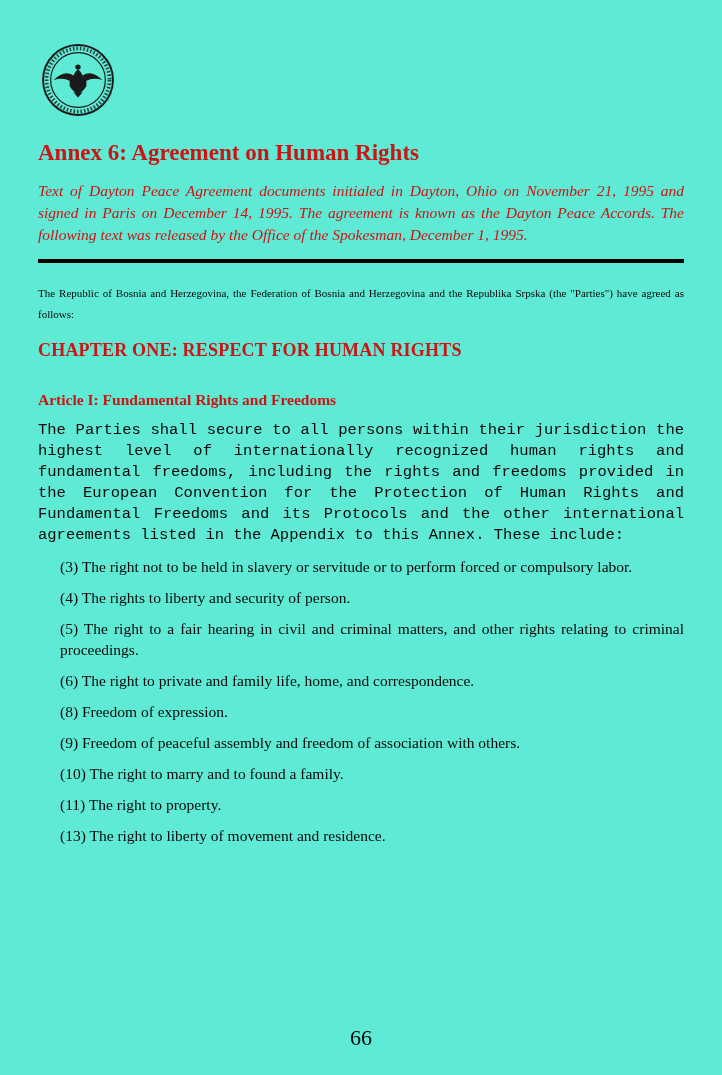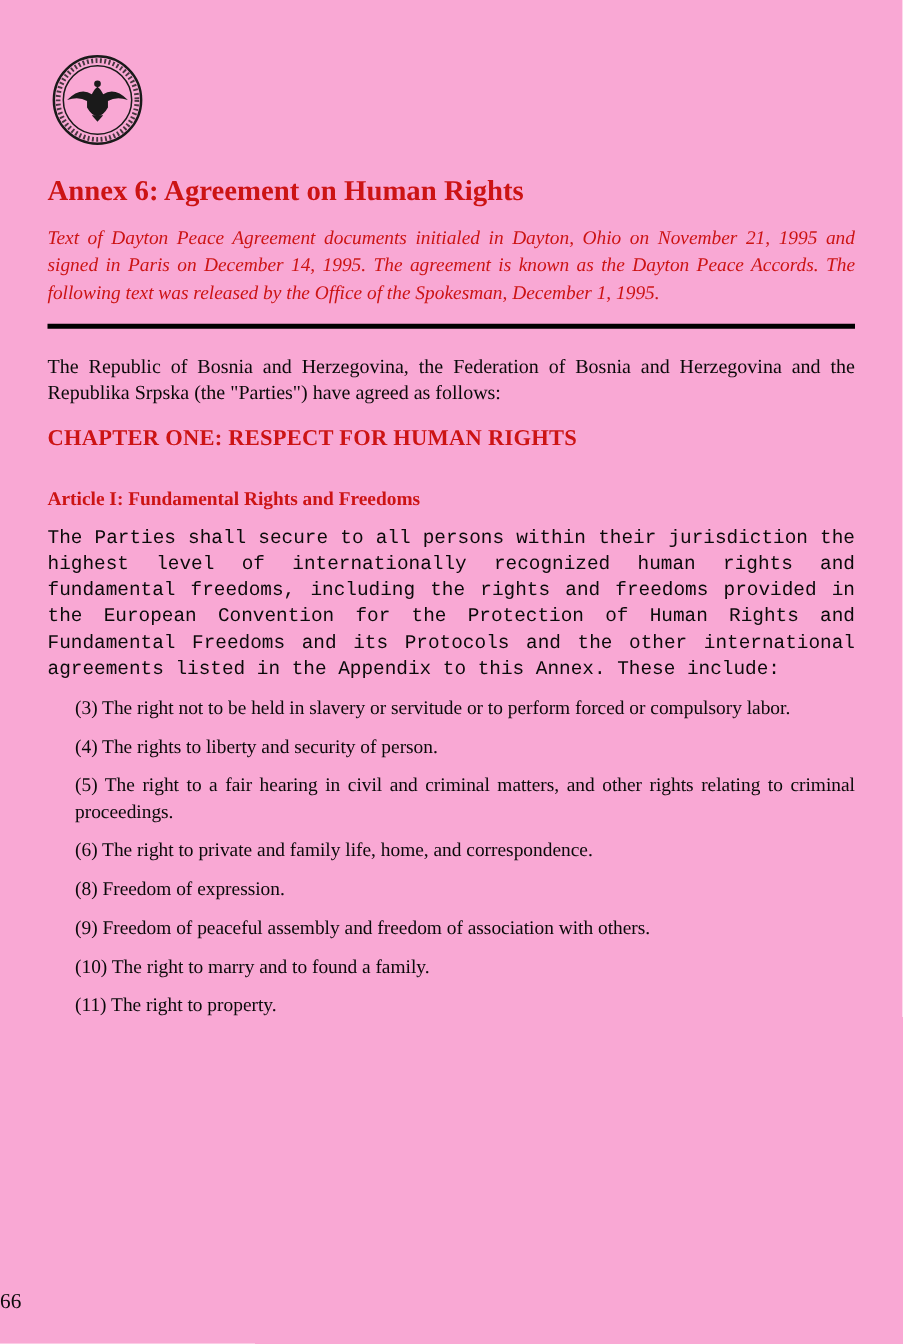--- a/index.html
+++ b/index.html
@@ -5,21 +5,21 @@
   html, body {
     margin: 0;
     padding: 0;
     background: #ffffff;
   }
   .page {
     position: relative;
     width: 722px;
     height: 1075px;
     margin: 0 auto;
-    background: #f9a8d4;
+    background: #5eead4;
     box-sizing: border-box;
     padding: 42px 38px 0 38px;
     overflow: hidden;
     font-family: "Liberation Serif", serif;
     color: #0a0a0a;
   }
   .seal {
     width: 76px;
     height: 76px;
     margin-left: 2px;
@@ -39,21 +39,21 @@
     color: #cc1414;
     text-align: justify;
   }
   .rule {
     border: none;
     border-top: 4px solid #000000;
     margin: 13px 0 0 0;
   }
   .body-par {
     margin: 20px 0 0 0;
-    font-size: 16px;
+    font-size: 11px;
     line-height: 21px;
     text-align: justify;
   }
   .chapter-heading {
     margin: 15px 0 0 0;
     font-size: 18px;
     line-height: 21px;
     font-weight: bold;
     color: #cc1414;
     letter-spacing: 0.2px;
@@ -79,21 +79,22 @@
     margin: 0 0 10px 22px;
     font-size: 15.5px;
     line-height: 21px;
     text-align: justify;
   }
   .page-number {
     position: absolute;
     left: 0;
     right: 0;
     bottom: 24px;
-    font-size: 17px;
+    text-align: center;
+    font-size: 22px;
     color: #0a0a0a;
   }
 </style>
 </head>
 <body>
 
 <div class="page">
 
   <div class="seal">
     <svg viewBox="0 0 100 100" width="76" height="76" aria-hidden="true">
@@ -122,17 +123,18 @@
 
   <div class="rights-list">
     <p class="list-item">(3) The right not to be held in slavery or servitude or to perform forced or compulsory labor.</p>
     <p class="list-item">(4) The rights to liberty and security of person.</p>
     <p class="list-item">(5) The right to a fair hearing in civil and criminal matters, and other rights relating to criminal proceedings.</p>
     <p class="list-item">(6) The right to private and family life, home, and correspondence.</p>
     <p class="list-item">(8) Freedom of expression.</p>
     <p class="list-item">(9) Freedom of peaceful assembly and freedom of association with others.</p>
     <p class="list-item">(10) The right to marry and to found a family.</p>
     <p class="list-item">(11) The right to property.</p>
+    <p class="list-item">(13) The right to liberty of movement and residence.</p>
   </div>
 
   <div class="page-number">66</div>
 
 </div>
 
 </body></html>

